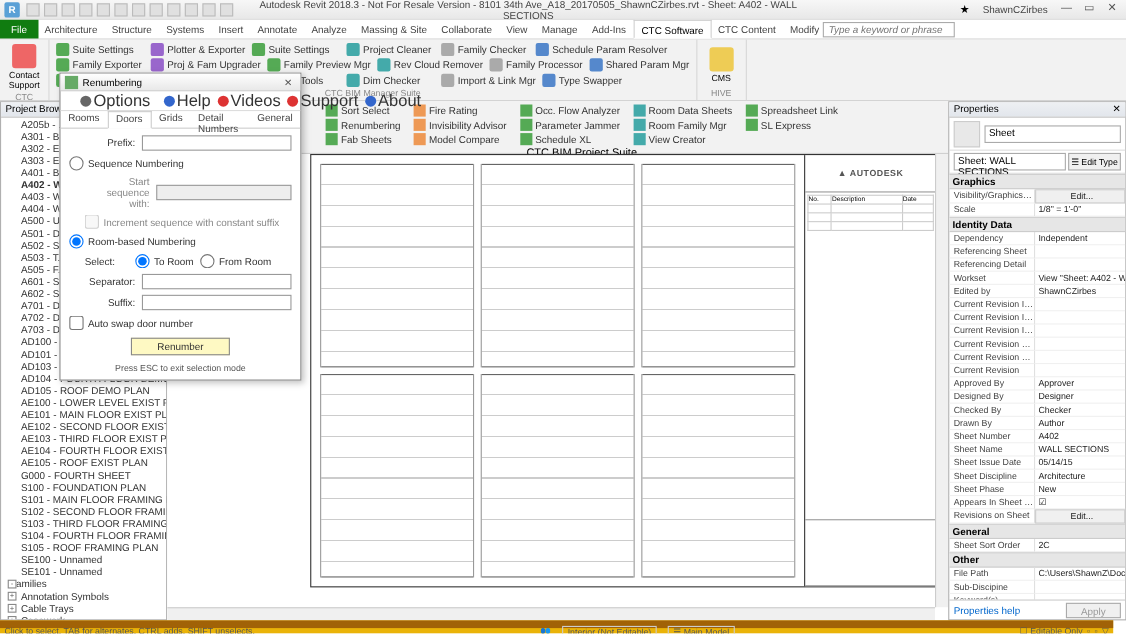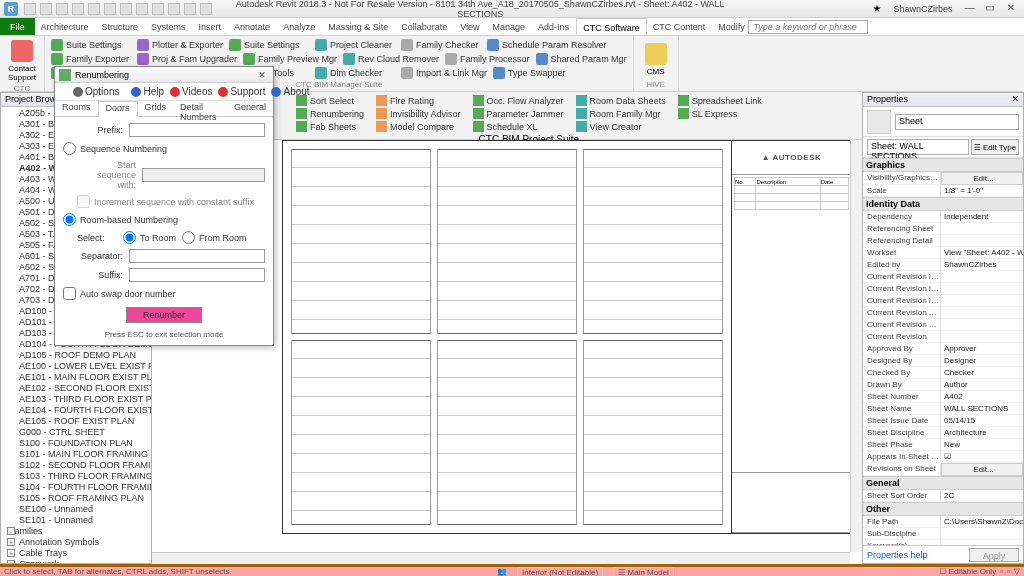--- a/index.html
+++ b/index.html
@@ -85,37 +85,37 @@
   .canvas .scrollv { position: absolute; right: 0; top: 0; bottom: 12px; width: 12px; background: #f0f0f0; border-left: 1px solid #ccc; }
   
   
   .dlg { position: absolute; left: 54px; top: 66px; width: 220px; background: #fff; border: 1px solid #888; box-shadow: 2px 2px 6px rgba(0,0,0,.25); z-index: 20; }
   .dlg .dtitle { height: 16px; background: linear-gradient(#fefefe,#e8e8e8); display: flex; align-items: center; padding: 0 4px; font-size: 9px; border-bottom: 1px solid #ccc; }
   .dlg .dtitle .dic { width: 12px; height: 12px; background: #6a6; margin-right: 4px; }
   .dlg .dtitle .cls { margin-left: auto; width: 14px; text-align: center; color: #555; }
   .dlg .toolbar { height: 18px; display: flex; align-items: center; gap: 6px; padding: 0 6px; border-bottom: 1px solid #ddd; }
   .dlg .toolbar .logo2 { width: 14px; height: 14px; background: #7c7; border-radius: 2px; }
   .dlg .toolbar .sep { width: 1px; height: 12px; background: #ccc; }
-  .dlg .toolbar .tbtn { display: flex; align-items: center; gap: 2px; font-size: 10px; color: #333; }
+  .dlg .toolbar .tbtn { display: flex; align-items: center; gap: 2px; font-size: 15px; color: #333; }
   .dlg .toolbar .tbtn .ti { width: 10px; height: 10px; border-radius: 5px; }
   .dlg .tabs { height: 16px; display: flex; border-bottom: 1px solid #ccc; }
   .dlg .tabs .t { font-size: 9px; padding: 1px 7px; color: #444; }
   .dlg .tabs .t.active { background: #fff; border: 1px solid #ccc; border-bottom: 1px solid #fff; margin-bottom: -1px; }
   .dlg .body { padding: 6px 8px; font-size: 9px; color: #333; display: flex; flex-direction: column; gap: 5px; }
   .dlg .frow { display: flex; align-items: center; gap: 6px; }
   .dlg .frow label { width: 60px; text-align: right; font-size: 9px; }
   .dlg .frow input[type=text], .dlg .frow select { flex: 1; height: 14px; border: 1px solid #999; font-size: 9px; padding: 0 2px; }
   .dlg .radio, .dlg .check { display: flex; align-items: center; gap: 4px; }
   .dlg .sectionlbl { font-size: 9px; color: #333; }
   .dlg .indent { margin-left: 14px; color: #888; font-size: 9px; }
-  .dlg .renumberbtn { width: 76px; height: 16px; border: 1px solid #888; background: #ec4899; margin: 2px auto; font-size: 9px; text-align: center; line-height: 14px; }
+  .dlg .renumberbtn { width: 90px; height: 16px; border: 1px solid #888; background: #fef9c3; margin: 2px auto; font-size: 9px; text-align: center; line-height: 14px; }
   .dlg .hint { text-align: center; font-size: 8px; color: #555; }
   
   
-  .status { position: absolute; left:0; right:0; bottom:0; height: 12px; background: #fca5a5; border-top: 3px solid #a16207; display: flex; align-items: center; font-size: 8px; color: #555; padding: 0 4px; gap: 8px; }
+  .status { position: absolute; left:0; right:12px; bottom:0; height: 12px; background: #eab308; border-top: 7px solid #a16207; display: flex; align-items: center; font-size: 8px; color: #555; padding: 0 4px; gap: 8px; }
   .status .mid { margin-left: auto; display: flex; gap: 10px; align-items: center; }
   .status .right { margin-left: auto; display: flex; gap: 4px; align-items: center; }
   .status .chip { border: 1px solid #ccc; padding: 0 4px; height: 10px; line-height: 10px; }
   .c-green{background:#5a5}.c-blue{background:#58c}.c-orange{background:#e95}.c-purple{background:#96c}.c-teal{background:#4aa}.c-gray{background:#aaa}
 </style>
 </head>
 <body>
 
 <div class="titlebar">
   <div class="rlogo">R</div>
@@ -348,21 +348,21 @@
       <div class="pitem lvl1"><span>AD101 - ...</span></div>
       <div class="pitem lvl1"><span>AD103 - THIRD FLOOR DEMO PLAN</span></div>
       <div class="pitem lvl1"><span>AD104 - FOURTH FLOOR DEMO PLAN</span></div>
       <div class="pitem lvl1"><span>AD105 - ROOF DEMO PLAN</span></div>
       <div class="pitem lvl1"><span>AE100 - LOWER LEVEL EXIST PLAN</span></div>
       <div class="pitem lvl1"><span>AE101 - MAIN FLOOR EXIST PLAN</span></div>
       <div class="pitem lvl1"><span>AE102 - SECOND FLOOR EXIST PLAN</span></div>
       <div class="pitem lvl1"><span>AE103 - THIRD FLOOR EXIST PLAN</span></div>
       <div class="pitem lvl1"><span>AE104 - FOURTH FLOOR EXIST PLAN</span></div>
       <div class="pitem lvl1"><span>AE105 - ROOF EXIST PLAN</span></div>
-      <div class="pitem lvl1"><span>G000 - CTRL SHEET</span></div>
+      <div class="pitem lvl1"><span>G000 - FOURTH SHEET</span></div>
       <div class="pitem lvl1"><span>S100 - FOUNDATION PLAN</span></div>
       <div class="pitem lvl1"><span>S101 - MAIN FLOOR FRAMING PLAN</span></div>
       <div class="pitem lvl1"><span>S102 - SECOND FLOOR FRAMING PLAN</span></div>
       <div class="pitem lvl1"><span>S103 - THIRD FLOOR FRAMING PLAN</span></div>
       <div class="pitem lvl1"><span>S104 - FOURTH FLOOR FRAMING PLAN</span></div>
       <div class="pitem lvl1"><span>S105 - ROOF FRAMING PLAN</span></div>
       <div class="pitem lvl1"><span>SE100 - Unnamed</span></div>
       <div class="pitem lvl1"><span>SE101 - Unnamed</span></div>
       <div class="pitem lvl0"><span class="toggle">-</span><span>Families</span></div>
       <div class="pitem lvl1"><span class="toggle">+</span><span>Annotation Symbols</span></div>

